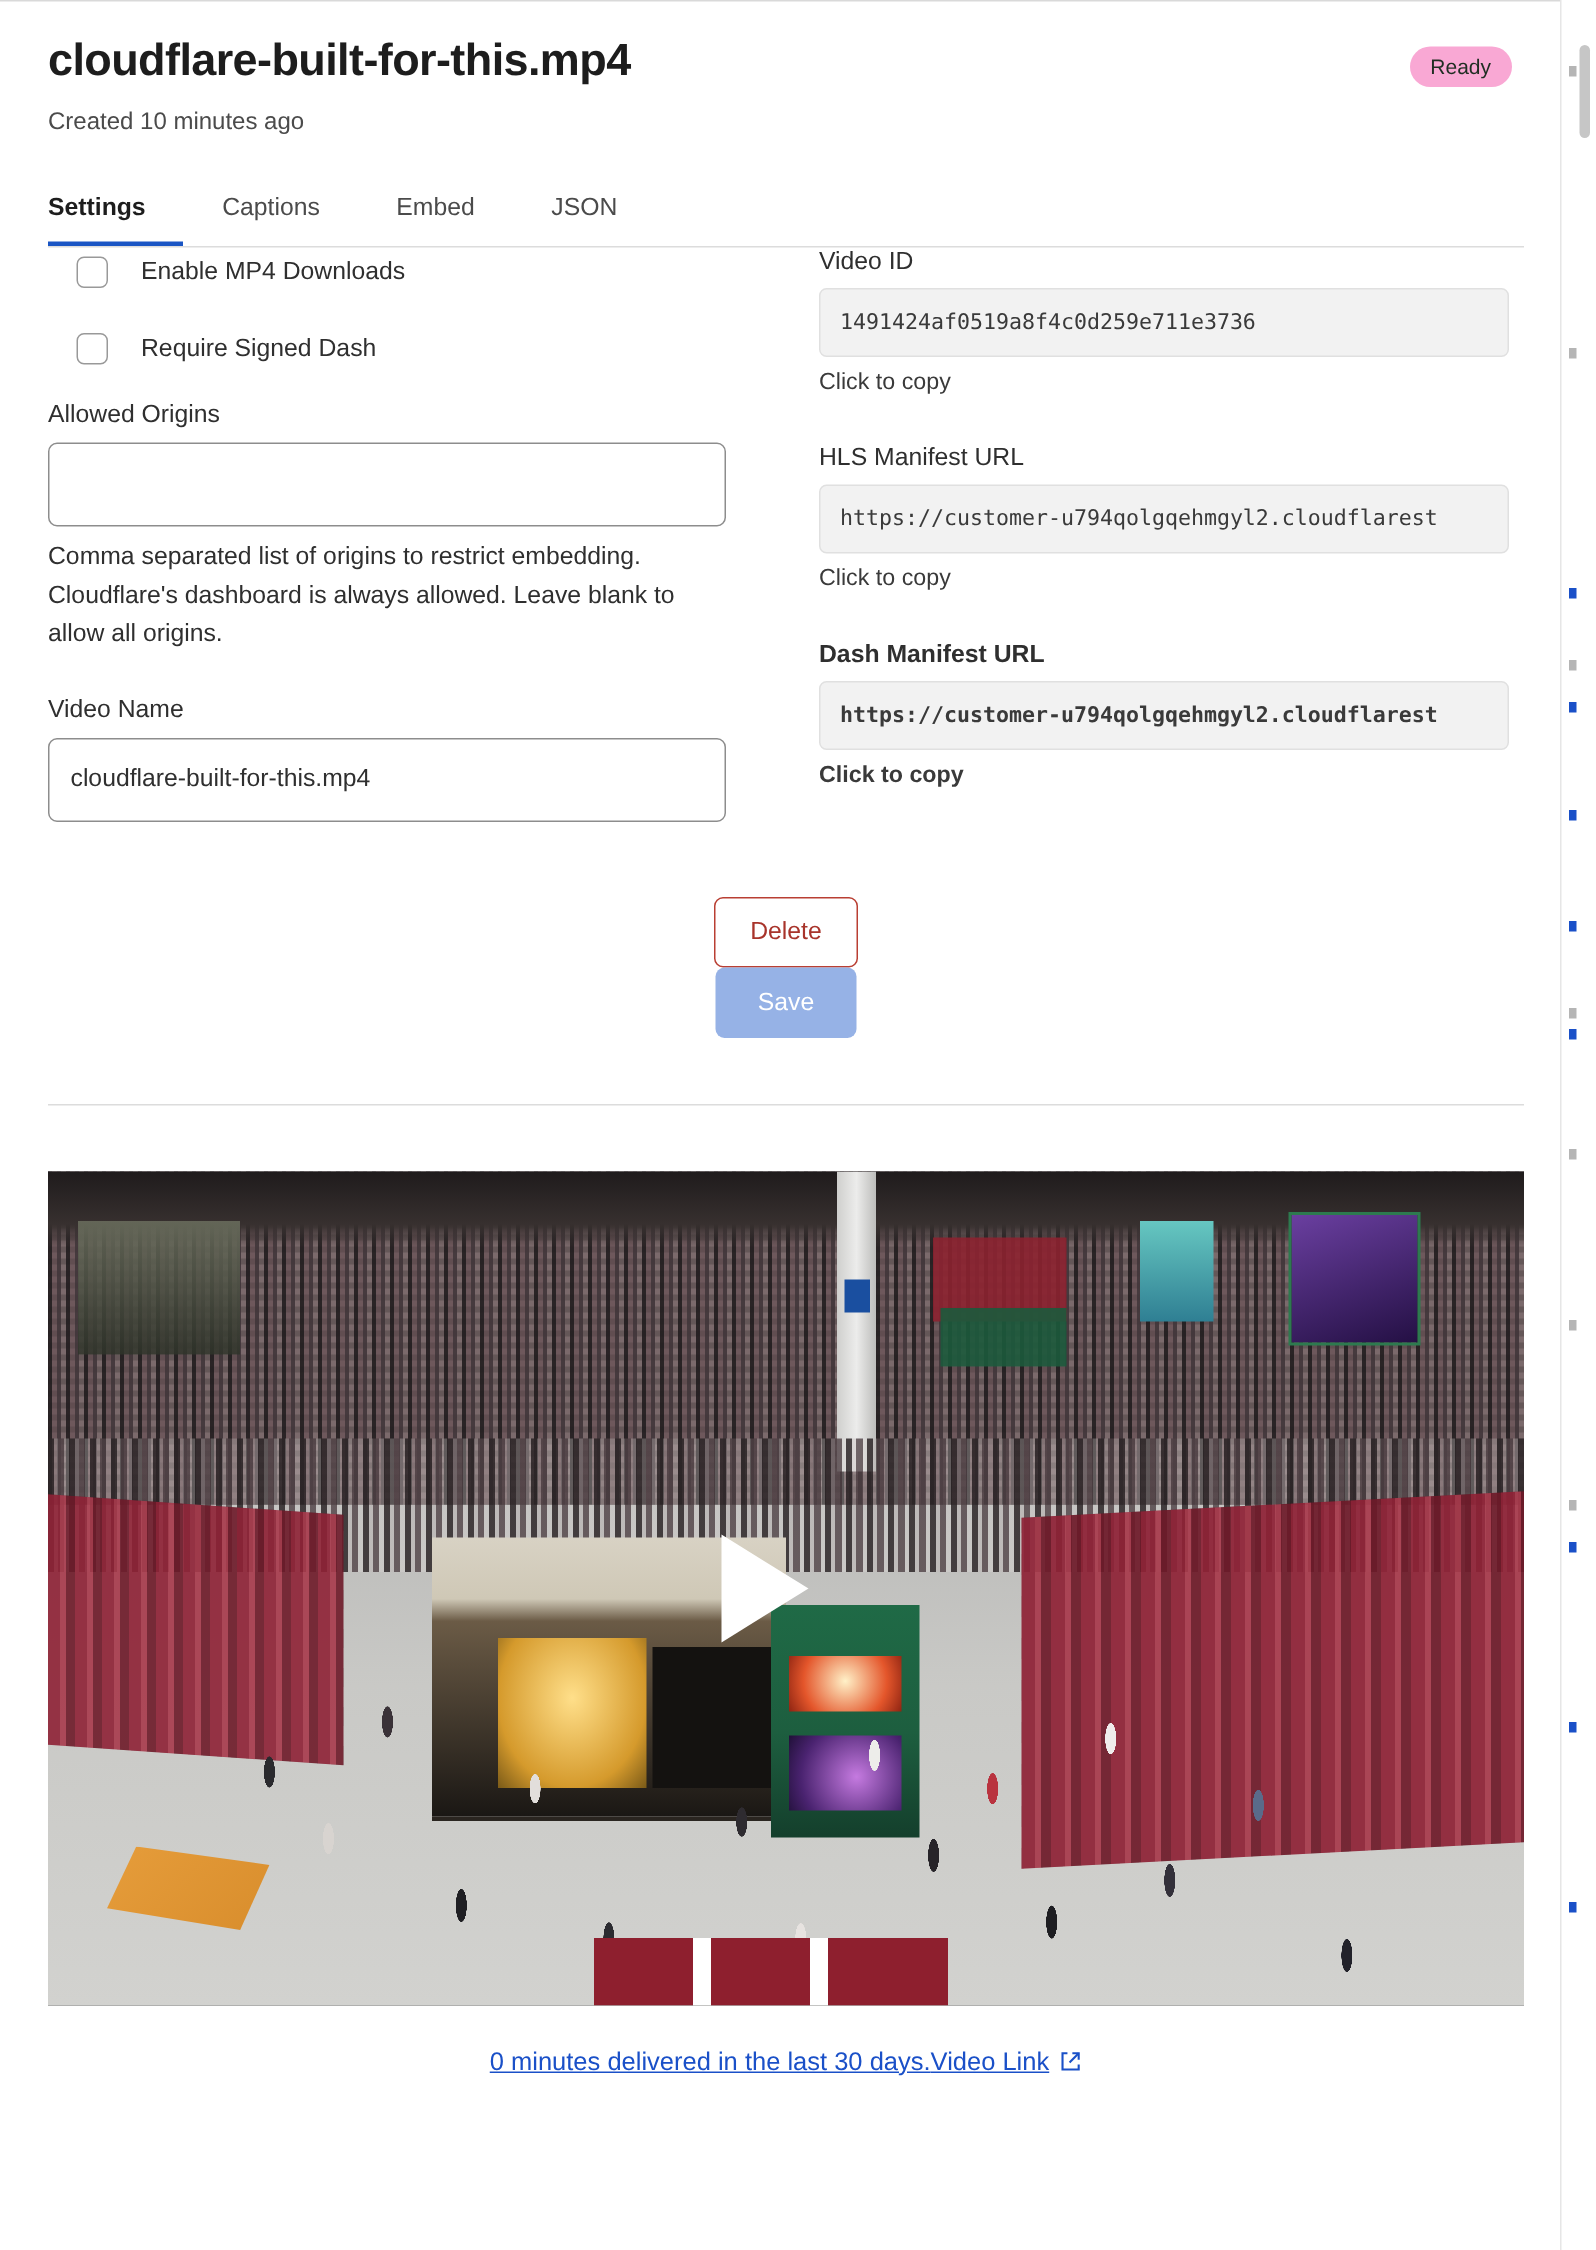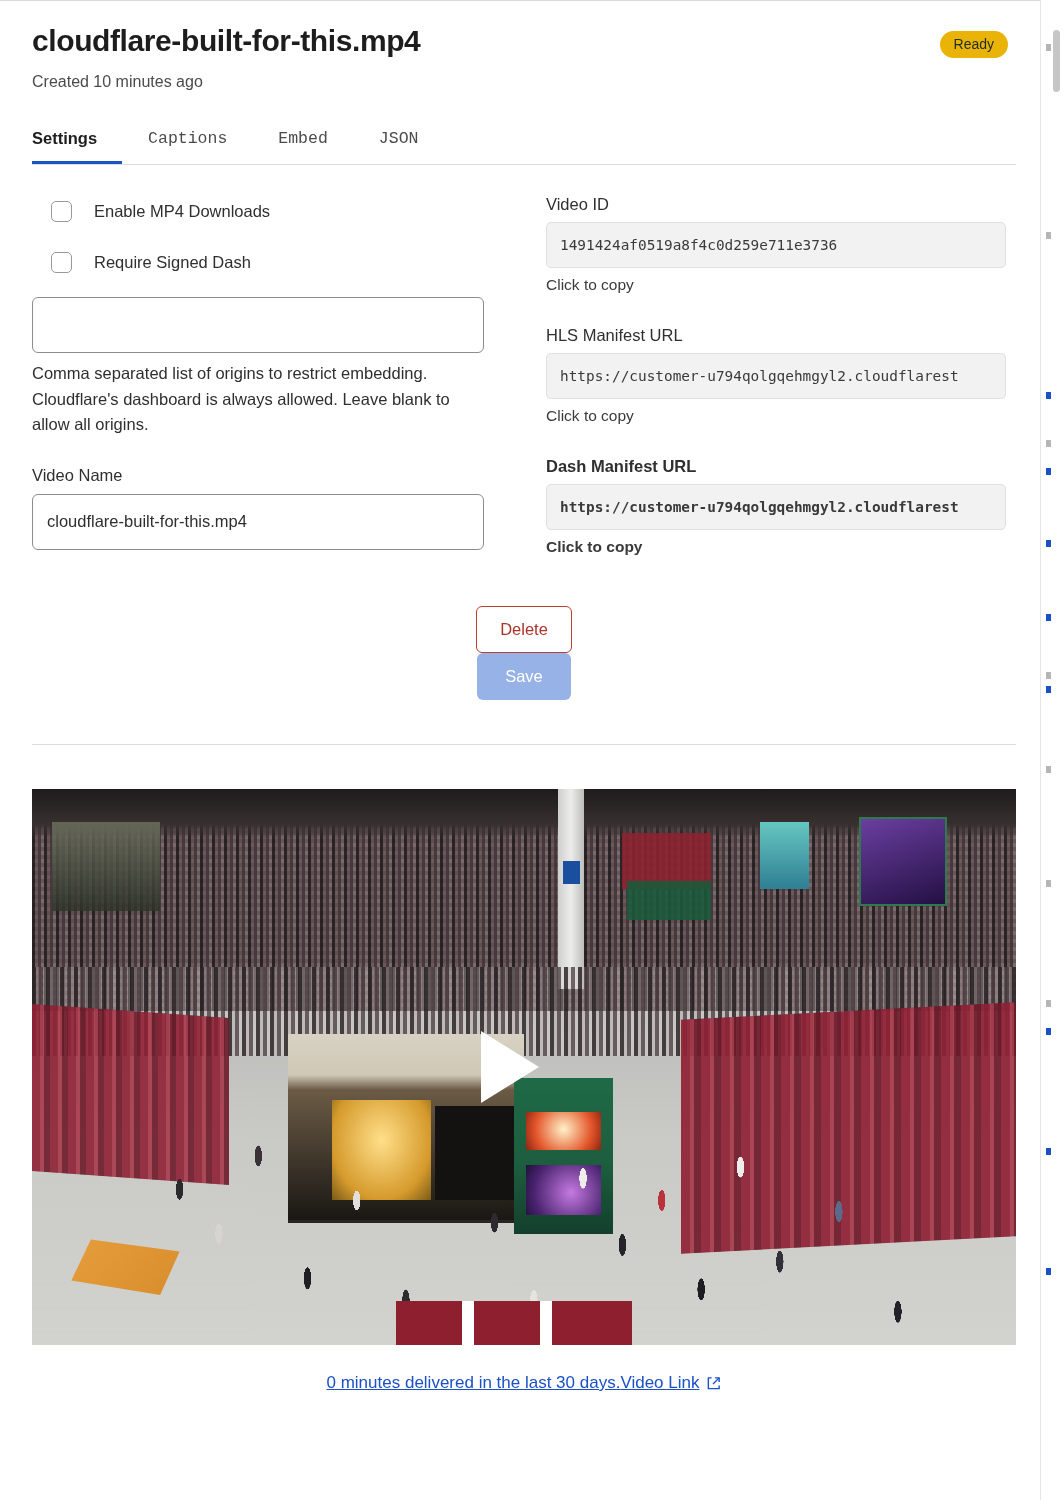--- a/index.html
+++ b/index.html
@@ -37,21 +37,21 @@
   }
   .title {
     font-size: 30px;
     font-weight: bold;
     letter-spacing: -0.4px;
     color: #1d1d1d;
     margin: 0;
     line-height: 1.2;
   }
   .status-badge {
-    background: #eab308;
+    background: #f9a8d4;
     color: #1f2d22;
     font-size: 14px;
     border-radius: 999px;
     padding: 5px 14px 6px;
     white-space: nowrap;
     margin-top: 8px;
     margin-right: 8px;
   }
   .subtitle {
     font-size: 16px;
@@ -70,32 +70,31 @@
   }
   .tab {
     font-size: 16.5px;
     color: #4b4b4b;
     padding: 0 25px 13px 0;
     margin-right: 0;
     border-bottom: 3px solid transparent;
     cursor: pointer;
     white-space: nowrap;
   }
-  .tab + .tab { padding-left: 0; font-family: Liberation Mono, monospace; }
+  .tab + .tab { padding-left: 0; }
   .tab.spaced { margin-left: 26px; }
   .tab.active {
     color: #1d1d1d;
     font-weight: bold;
     border-bottom-color: #1a55c4;
   }
 
   
   .cols {
     display: flex;
-    margin-top: 30px;
     gap: 44px;
   }
   .col-left { width: 470px; flex: none; }
   .col-right { width: 470px; flex: none; }
 
   .check-row {
     display: flex;
     align-items: center;
     height: 32px;
     margin-bottom: 19px;
@@ -449,20 +448,21 @@
         <div class="checkbox"></div>
         <div class="check-label">Enable MP4 Downloads</div>
       </div>
 
       <div class="check-row">
         <div class="checkbox"></div>
         <div class="check-label">Require Signed Dash</div>
       </div>
 
       <div class="block" style="margin-top:6px;">
+        <div class="field-label">Allowed Origins</div>
         <input class="text-input" type="text" value="" style="">
         <div class="input-help">Comma separated list of origins to restrict embedding. Cloudflare's dashboard is always allowed. Leave blank to allow all origins.</div>
       </div>
 
       <div class="block" style="margin-top:28px;">
         <div class="field-label">Video Name</div>
         <input class="text-input" type="text" value="cloudflare-built-for-this.mp4" style="">
       </div>
 
     </div>

